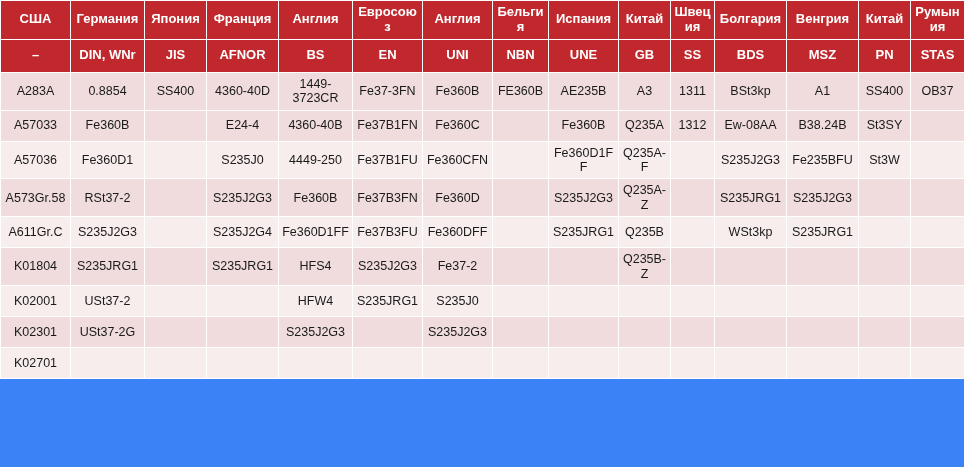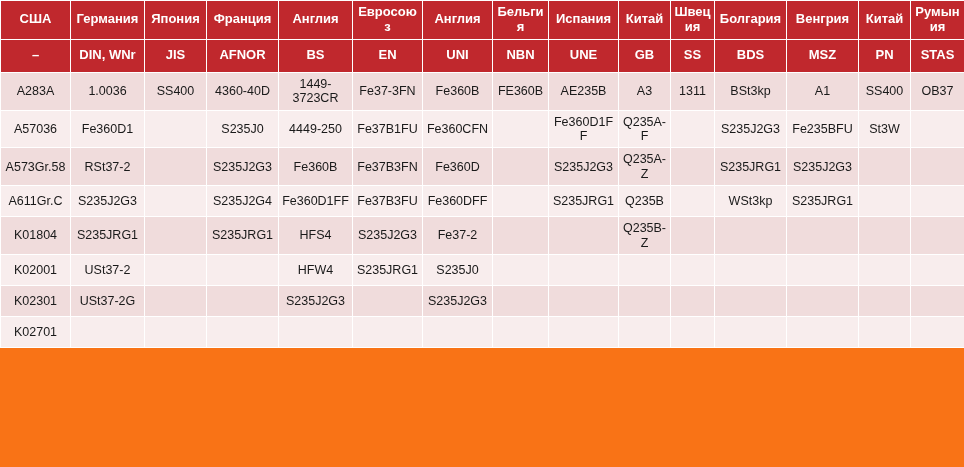--- a/index.html
+++ b/index.html
@@ -10,21 +10,21 @@
   body {
     width: 964px;
     height: 467px;
     font-family: "Liberation Sans", sans-serif;
     overflow: hidden;
   }
   .table-wrap {
     width: 964px;
     height: 467px;
     box-sizing: border-box;
-    background: #f97316;
+    background: #3b82f6;
   }
   table.steel-table {
     border-collapse: collapse;
     width: 964px;
     table-layout: fixed;
     font-size: 12.5px;
     color: #1a1a1a;
   }
   table.steel-table th,
   table.steel-table td {
@@ -121,35 +121,52 @@
           <th class="std-head">SS</th>
           <th class="std-head">BDS</th>
           <th class="std-head">MSZ</th>
           <th class="std-head">PN</th>
           <th class="std-head">STAS</th>
         </tr>
     </thead>
     <tbody>
         <tr>
           <td>A283A</td>
-          <td>1.0036</td>
+          <td>0.8854</td>
           <td>SS400</td>
           <td>4360-40D</td>
           <td>1449-3723CR</td>
           <td>Fe37-3FN</td>
           <td>Fe360B</td>
           <td>FE360B</td>
           <td>AE235B</td>
           <td>A3</td>
           <td>1311</td>
           <td>BSt3kp</td>
           <td>A1</td>
           <td>SS400</td>
           <td>OB37</td>
         </tr>
+        <tr>
+          <td>A57033</td>
+          <td>Fe360B</td>
+          <td class="empty"></td>
+          <td>E24-4</td>
+          <td>4360-40B</td>
+          <td>Fe37B1FN</td>
+          <td>Fe360C</td>
+          <td class="empty"></td>
+          <td>Fe360B</td>
+          <td>Q235A</td>
+          <td>1312</td>
+          <td>Ew-08AA</td>
+          <td>B38.24B</td>
+          <td>St3SY</td>
+          <td class="empty"></td>
+        </tr>
         <tr class="alt">
           <td>A57036</td>
           <td>Fe360D1</td>
           <td class="empty"></td>
           <td>S235J0</td>
           <td>4449-250</td>
           <td>Fe37B1FU</td>
           <td>Fe360CFN</td>
           <td class="empty"></td>
           <td>Fe360D1FF</td>

